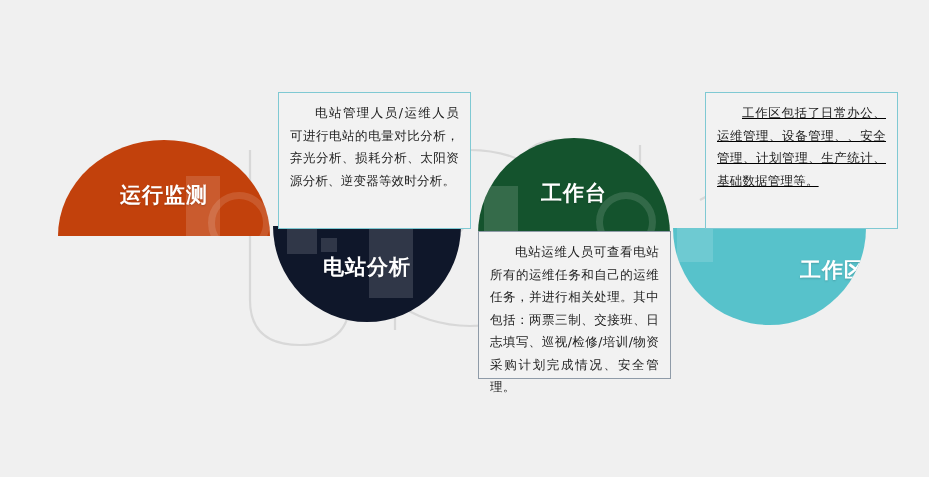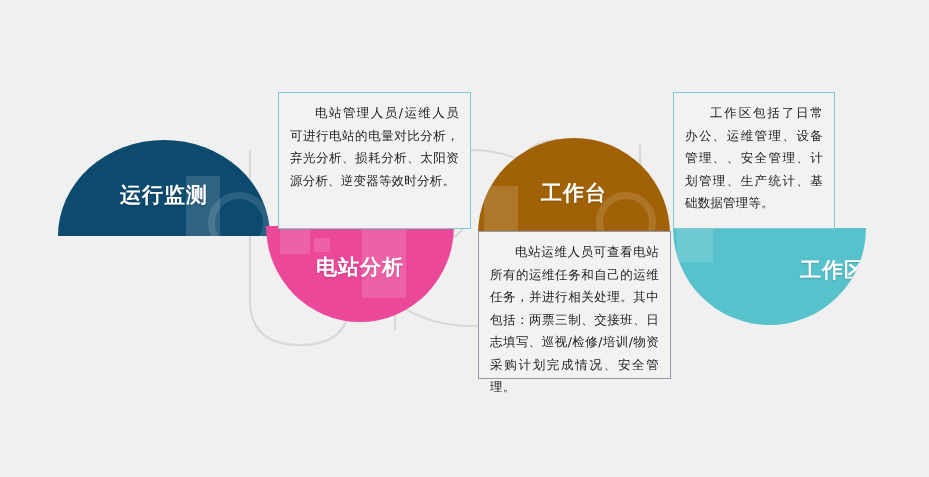--- a/index.html
+++ b/index.html
@@ -112,46 +112,46 @@
       <path d="M250 150 L250 300 Q250 345 300 345 Q350 345 350 300 L350 150"></path>
       <path d="M395 160 L395 330"></path>
       <path d="M395 160 Q470 160 470 205 Q470 250 395 250"></path>
       <path d="M520 175 Q520 140 560 140 Q600 140 600 175 Q600 205 560 215 Q520 228 520 262 Q520 295 560 295 Q600 295 600 262"></path>
       <path d="M640 145 L640 345"></path>
       <path d="M700 200 Q740 175 775 200 Q800 220 775 250 Q740 275 700 250"></path>
       <ellipse cx="470" cy="238" rx="110" ry="88"></ellipse>
     </g>
   </svg>
 
-  <div class="semi semi-top" style="left:58px; top:140px; width:212px; height:96px; background:#0c4a6e;">
+  <div class="semi semi-top" style="left:58px; top:140px; width:212px; height:96px; background:#c2410c;">
     <div class="deco deco-sq" style="left:128px; top:36px; width:34px; height:62px;"></div>
     <div class="deco deco-ring" style="left:150px; top:52px; width:48px; height:48px;"></div>
     <span class="semi-label">运行监测</span>
   </div>
 
   <div class="textbox border-teal" style="left:278px; top:92px; width:193px; height:137px;">
     <p>电站管理人员/运维人员可进行电站的电量对比分析，弃光分析、损耗分析、太阳资源分析、逆变器等效时分析。</p>
   </div>
-  <div class="semi semi-bottom" style="left:266px; top:226px; width:188px; height:96px; background:#ec4899;">
+  <div class="semi semi-bottom" style="left:273px; top:226px; width:188px; height:96px; background:#0f172a;">
     <div class="deco deco-sq" style="left:14px; top:2px; width:30px; height:26px;"></div>
     <div class="deco deco-sq" style="left:48px; top:12px; width:16px; height:14px;"></div>
     <div class="deco deco-sq" style="left:96px; top:0px; width:44px; height:72px;"></div>
     <span class="semi-label">电站分析</span>
   </div>
 
-  <div class="semi semi-top" style="left:478px; top:138px; width:192px; height:96px; background:#a16207;">
+  <div class="semi semi-top" style="left:478px; top:138px; width:192px; height:96px; background:#14532d;">
     <div class="deco deco-sq" style="left:6px; top:48px; width:34px; height:50px;"></div>
     <div class="deco deco-ring" style="left:118px; top:54px; width:46px; height:46px;"></div>
     <span class="semi-label">工作台</span>
   </div>
   <div class="textbox border-slate" style="left:478px; top:231px; width:193px; height:148px;">
     <p>电站运维人员可查看电站所有的运维任务和自己的运维任务，并进行相关处理。其中包括：两票三制、交接班、日志填写、巡视/检修/培训/物资采购计划完成情况、安全管理。</p>
   </div>
 
-  <div class="textbox border-teal" style="left:673px; top:92px; width:162px; height:137px;">
+  <div class="textbox border-teal" style="left:705px; top:92px; width:193px; height:137px;text-decoration:underline;">
     <p>工作区包括了日常办公、运维管理、设备管理、、安全管理、计划管理、生产统计、基础数据管理等。</p>
   </div>
   <div class="semi semi-bottom" style="left:673px; top:228px; width:193px; height:97px; background:#57c2cb;justify-content:flex-end;">
     <div class="deco deco-sq" style="left:4px; top:0px; width:36px; height:34px;"></div>
     <span class="semi-label">工作区</span>
   </div>
 
 </div>
 
 </body></html>

